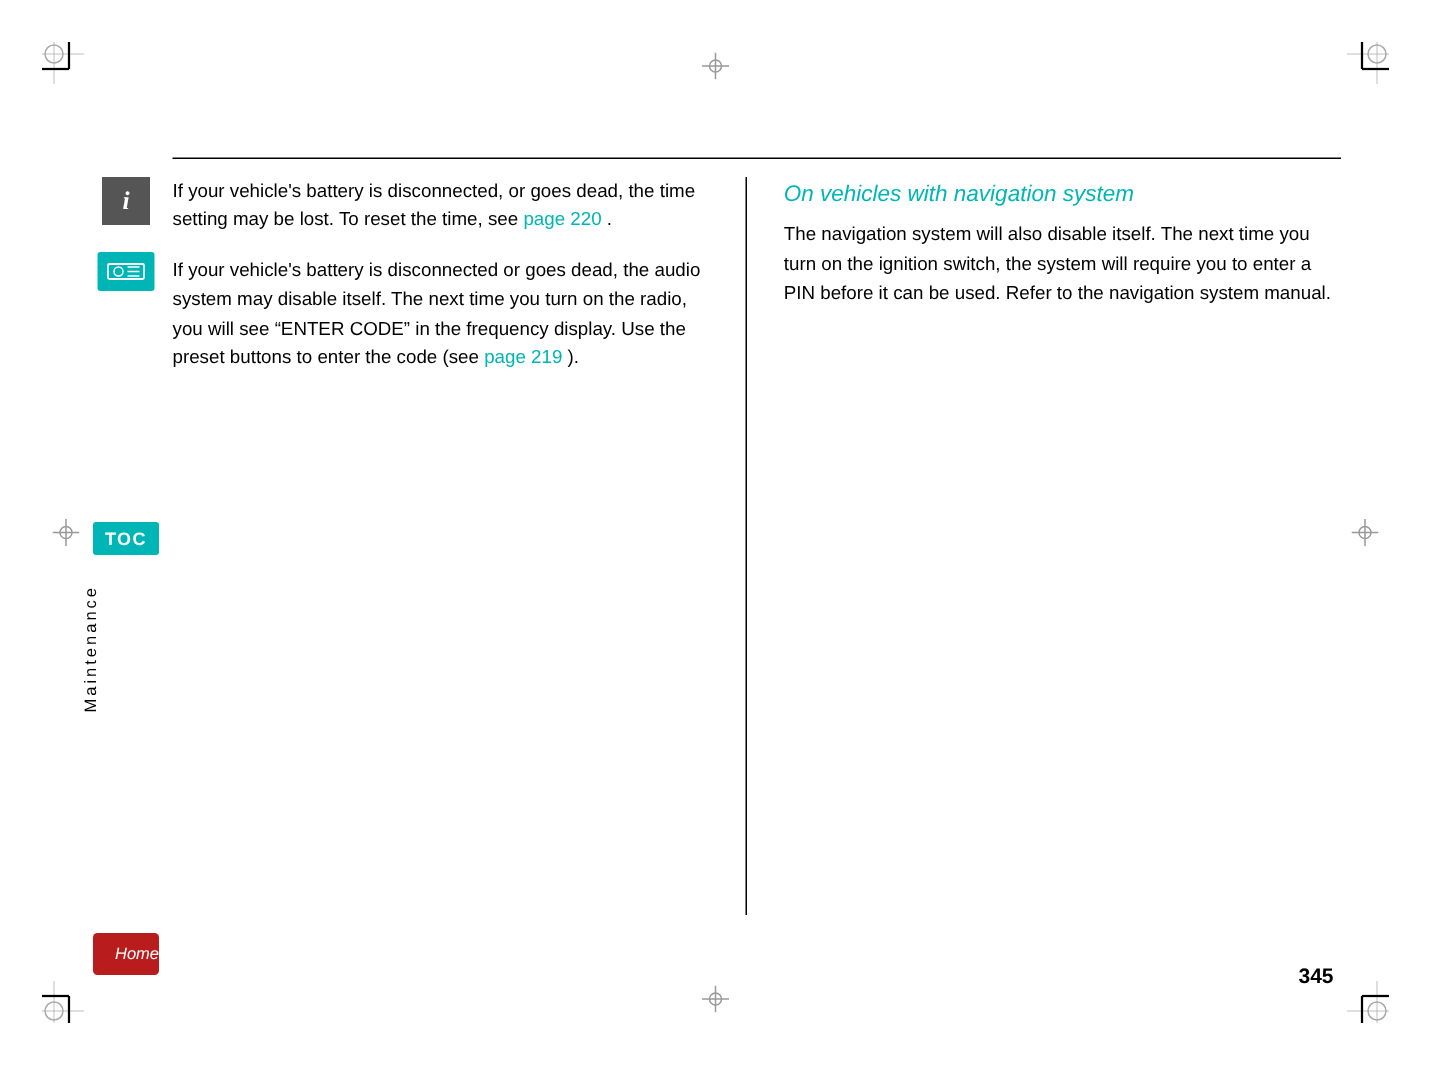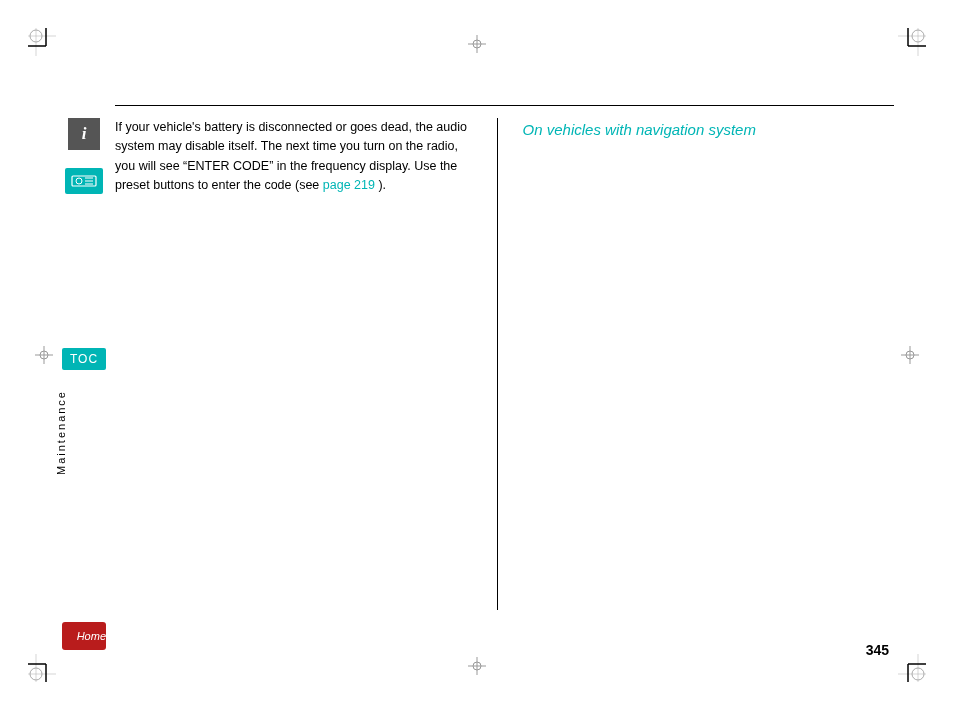--- a/index.html
+++ b/index.html
@@ -82,21 +82,21 @@
       height: 22px;
       background: #00b5b5;
       display: flex;
       align-items: center;
       justify-content: center;
       cursor: pointer;
       border-radius: 2px;
     }
     .toc-button span {
       color: #fff;
-      font-weight: normal;
+      font-weight: bold;
       font-size: 12px;
       letter-spacing: 1px;
     }
 
     
     .maintenance-label {
       position: absolute;
       left: 55px;
       top: 390px;
       font-size: 11px;
@@ -306,28 +306,32 @@
 
   <div class="home-button">
     <span>Home</span>
   </div>
 
   <div class="content-area">
     <div class="columns">
 
       <div class="left-col">
         <p class="body-text">
+          <span>If your vehicle's battery is disconnected, or goes dead, the time setting may be lost. To reset the time, see </span><a class="link-text">page 220</a><span> .</span>
+        </p>
+        <p class="body-text">
           <span>If your vehicle's battery is disconnected or goes dead, the audio system may disable itself. The next time you turn on the radio, you will see “ENTER CODE” in the frequency display. Use the preset buttons to enter the code (see </span><a class="link-text">page 219</a><span> ).</span>
         </p>
       </div>
 
       <div class="divider-col"></div>
 
       <div class="right-col">
         <p class="italic-teal">On vehicles with navigation system</p>
+        <p class="body-text">The navigation system will also disable itself. The next time you turn on the ignition switch, the system will require you to enter a PIN before it can be used. Refer to the navigation system manual.</p>
       </div>
 
     </div>
   </div>
 
   <div class="footer">
     <div style="width:80px;"></div>
     <div class="footer-page">345</div>
   </div>
 

